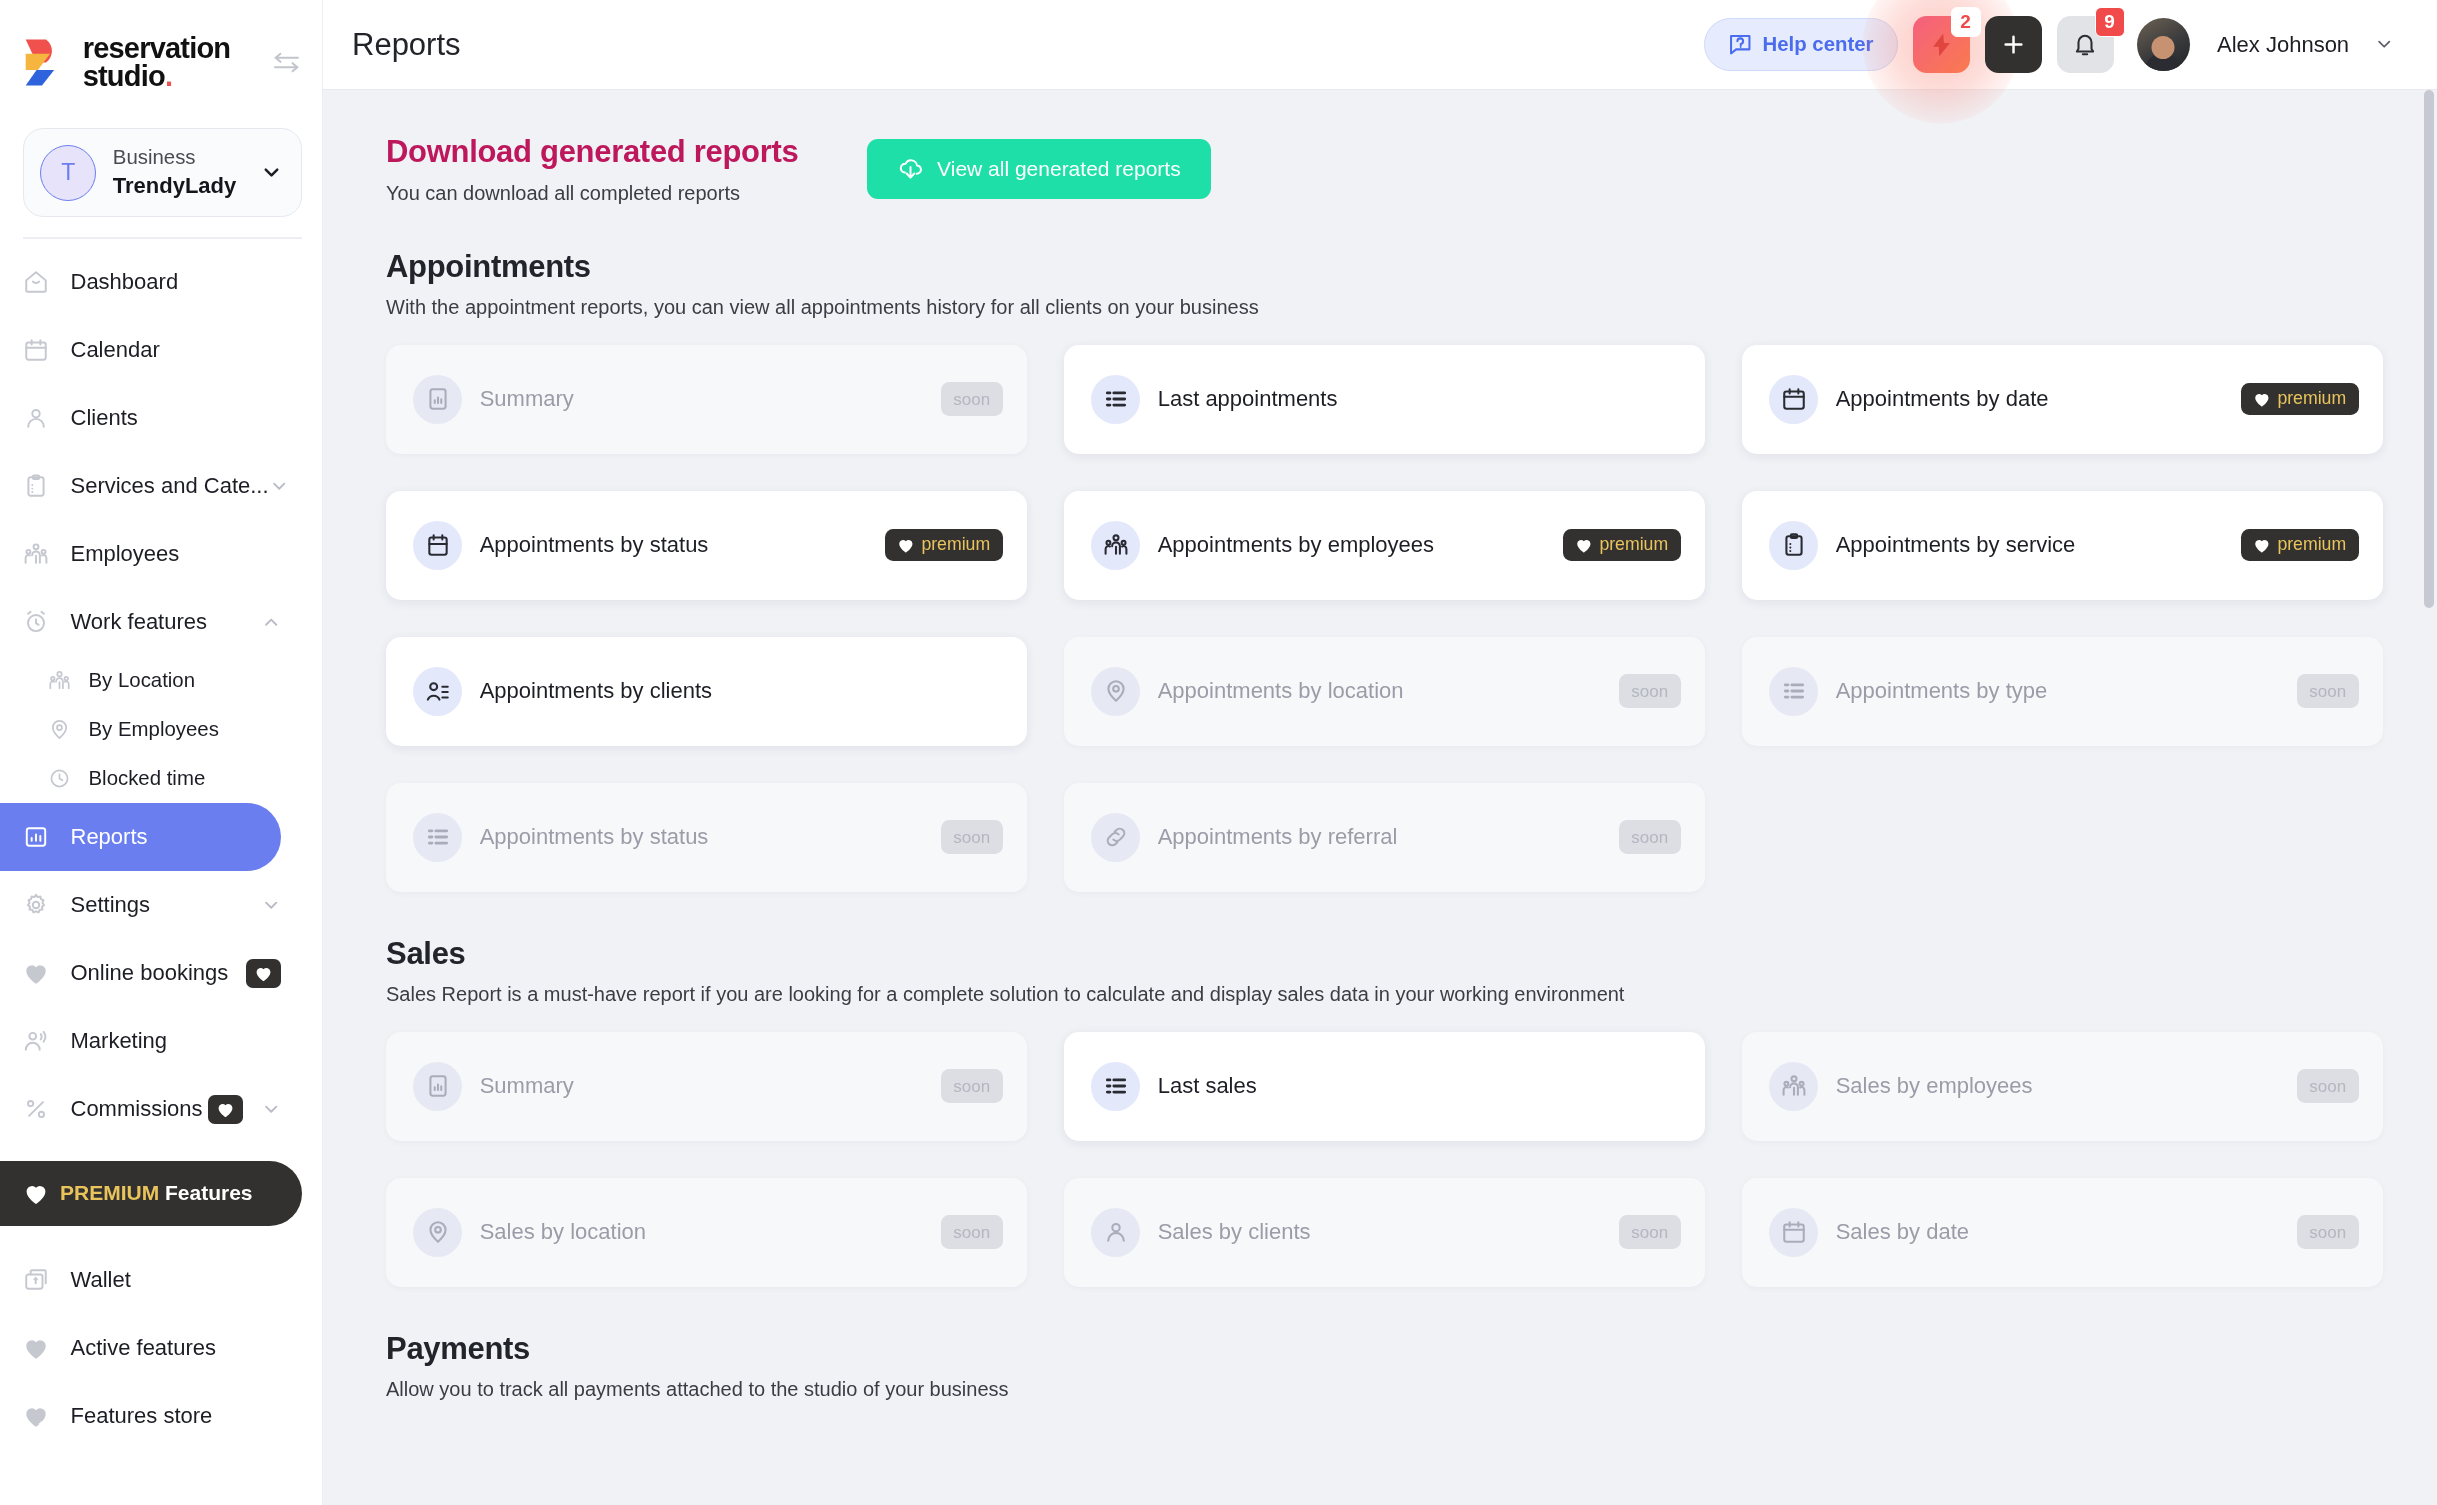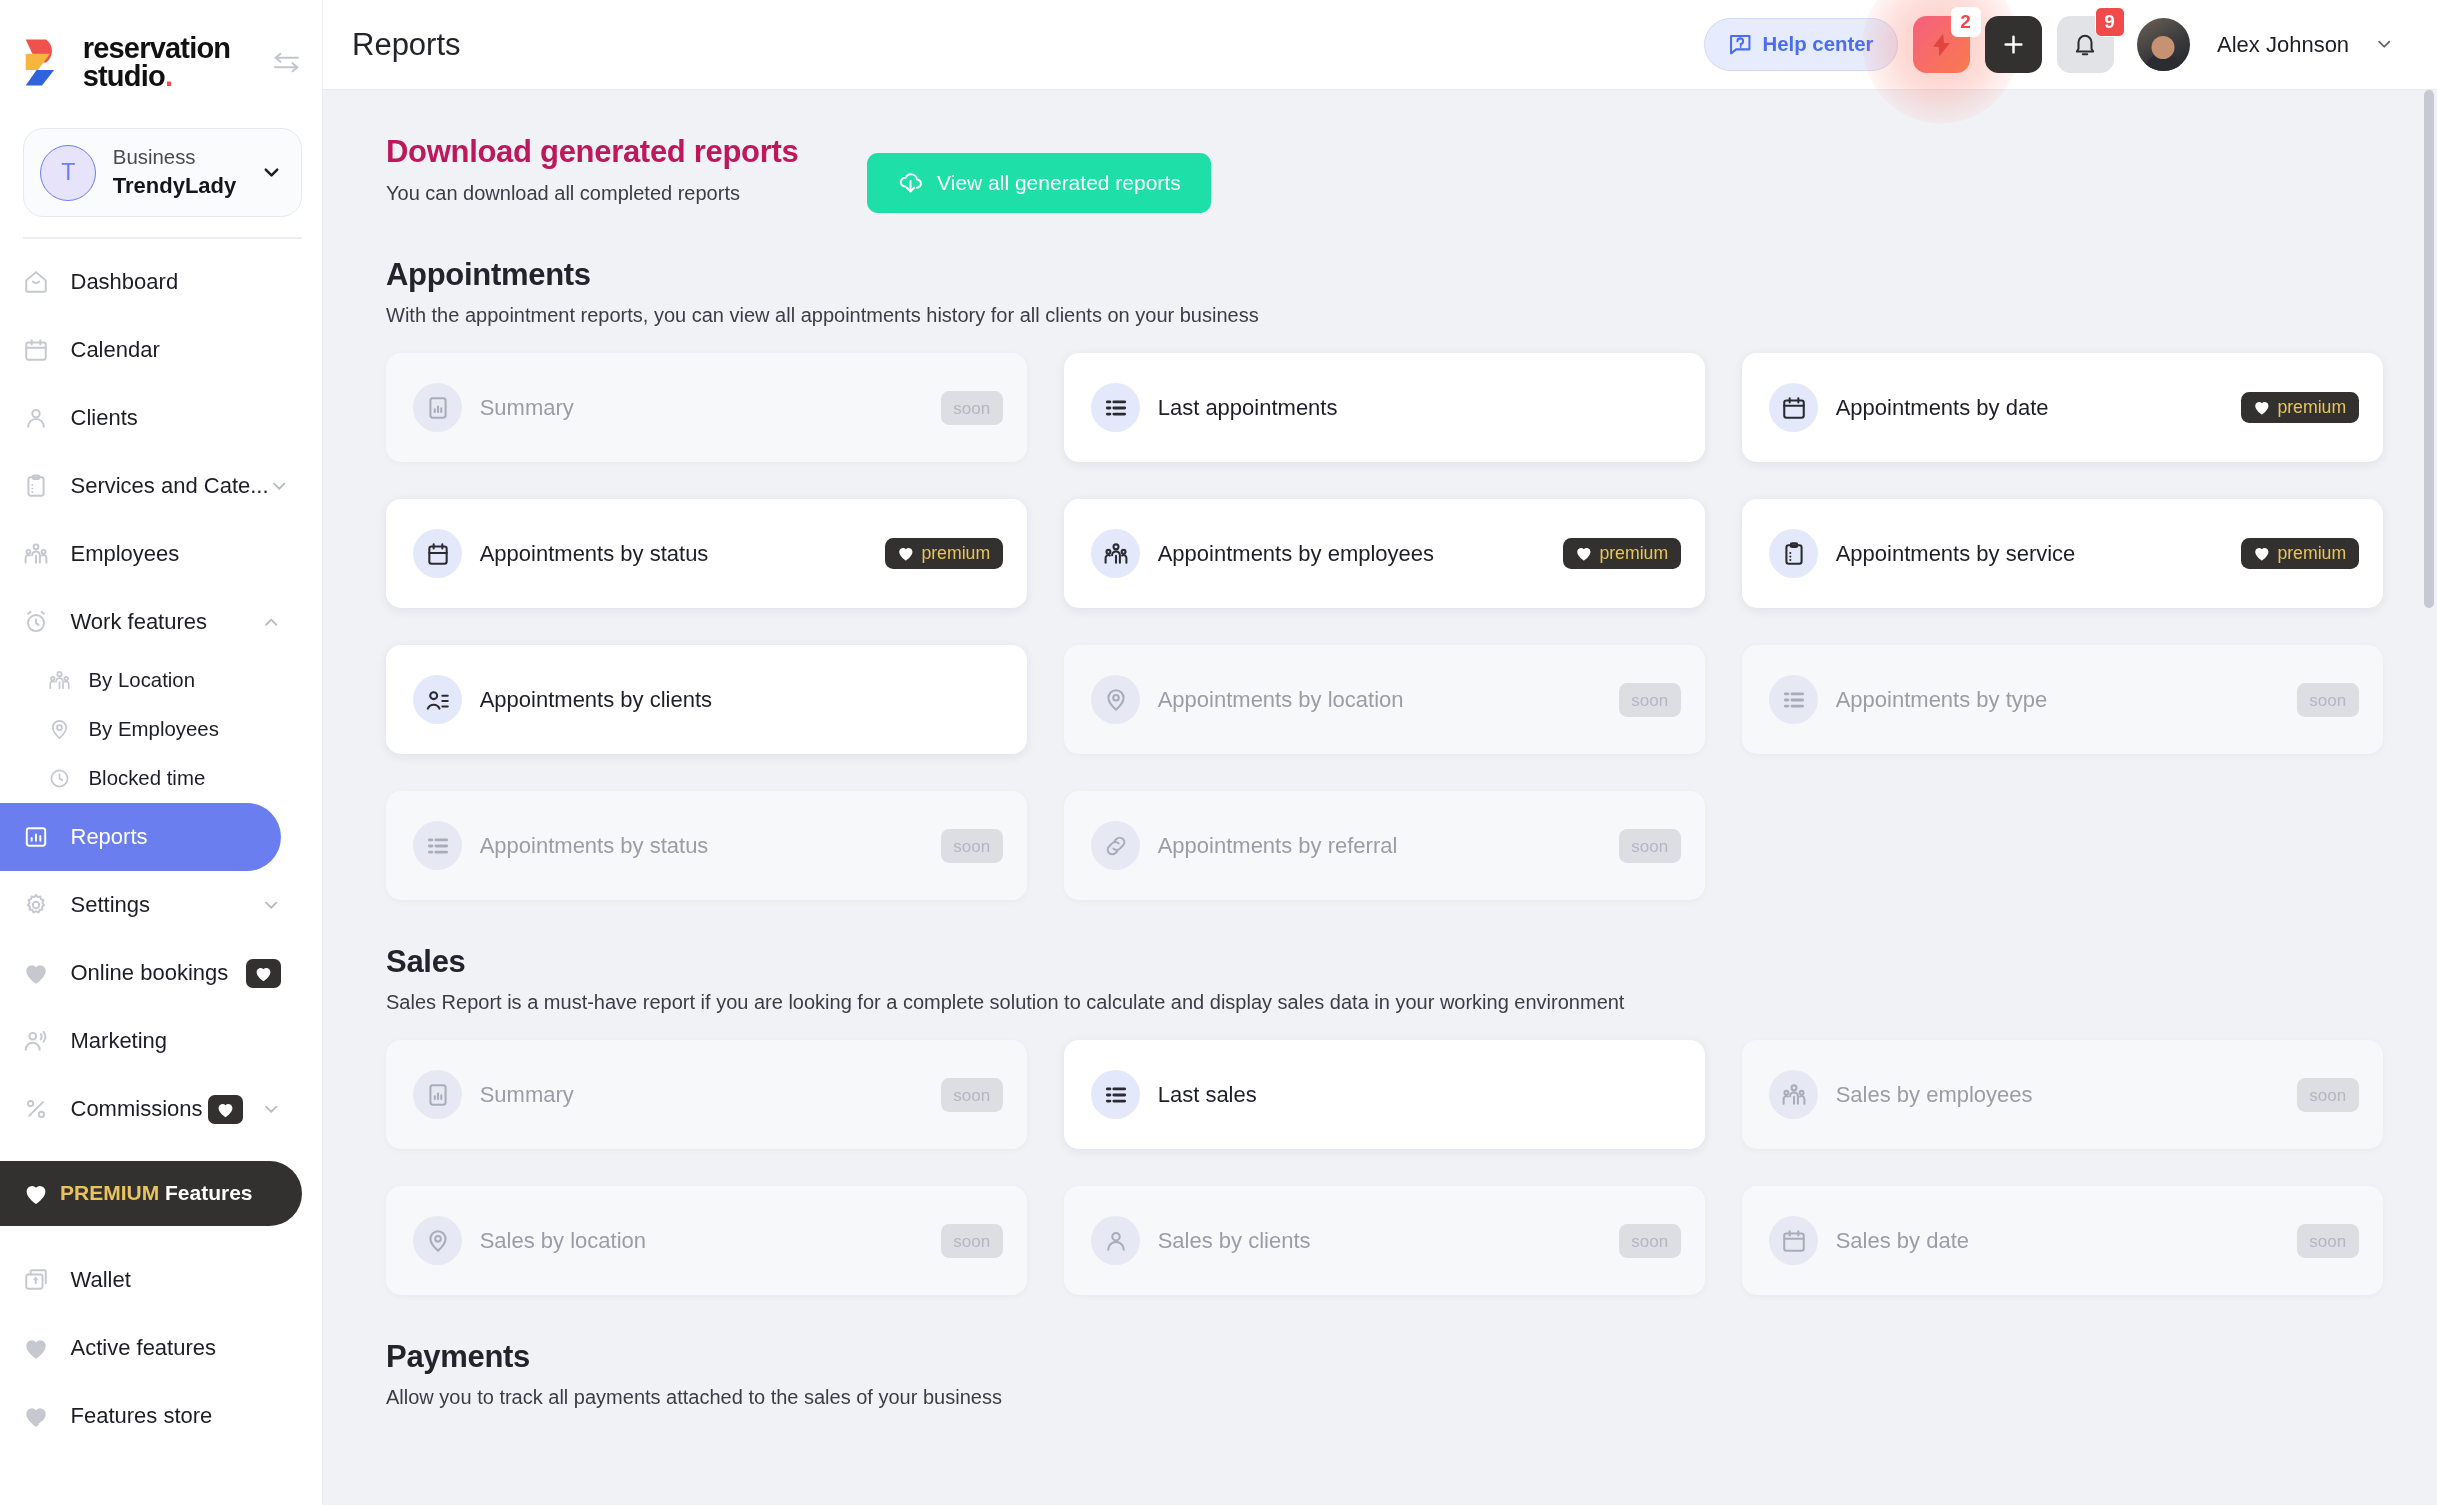--- a/index.html
+++ b/index.html
@@ -121,21 +121,21 @@
   .user-chev { margin-left: 9.5px; }
 
   
   .content { padding: 44px 55px 0 63px; height: 1416px; overflow: hidden; position: relative; }
   .sec-head-row { display: flex; align-items: flex-start; gap: 68px; }
   .sec-title { font-size: 31px; font-weight: 700; color: #be185d; letter-spacing: -0.3px; }
   .sec-sub { font-size: 20px; color: #3b3d45; margin-top: 11.6px; }
   .dl-btn {
     background: #1fdfa8; border-radius: 11px; height: 60px; display: inline-flex;
     align-items: center; gap: 13.6px; padding: 0 30px; color: #fff; font-size: 21px;
-    cursor: pointer; margin-top: 19px; white-space: nowrap;
+    cursor: pointer; margin-top: 5px; white-space: nowrap;
   }
   .group { margin-top: 44px; }
   .group-title { font-size: 31px; font-weight: 700; color: #22242b; letter-spacing: -0.3px; }
   .group-sub { font-size: 20px; color: #3b3d45; margin-top: 11px; }
 
   .grid { display: grid; grid-template-columns: repeat(3, 1fr); gap: 37px 37px; margin-top: 26px; }
   .card {
     height: 109px; border-radius: 15px; background: #ffffff;
     box-shadow: 0 2.7px 11px rgba(30,35,60,.07);
     display: flex; align-items: center; padding: 0 24.5px 0 27px; cursor: pointer;
@@ -707,21 +707,21 @@
                     <path d="M3 10h18M8 3v4M16 3v4"></path>
                   </svg>
                 </span>
                 <span class="card-label">Sales by date</span>
                 <span class="tag"><span class="tag-soon">soon</span></span>
               </div>
             </div>
           </div>
           <div class="group">
             <div class="group-title">Payments</div>
-            <div class="group-sub">Allow you to track all payments attached to the sales of your business</div>
+            <div class="group-sub">Allow you to track all payments attached to the studio of your business</div>
           </div>
         </div>
     </div>
 
     <div class="scrollbar">
       <div class="scroll-thumb"></div>
     </div>
   </section>
 </div>
 

